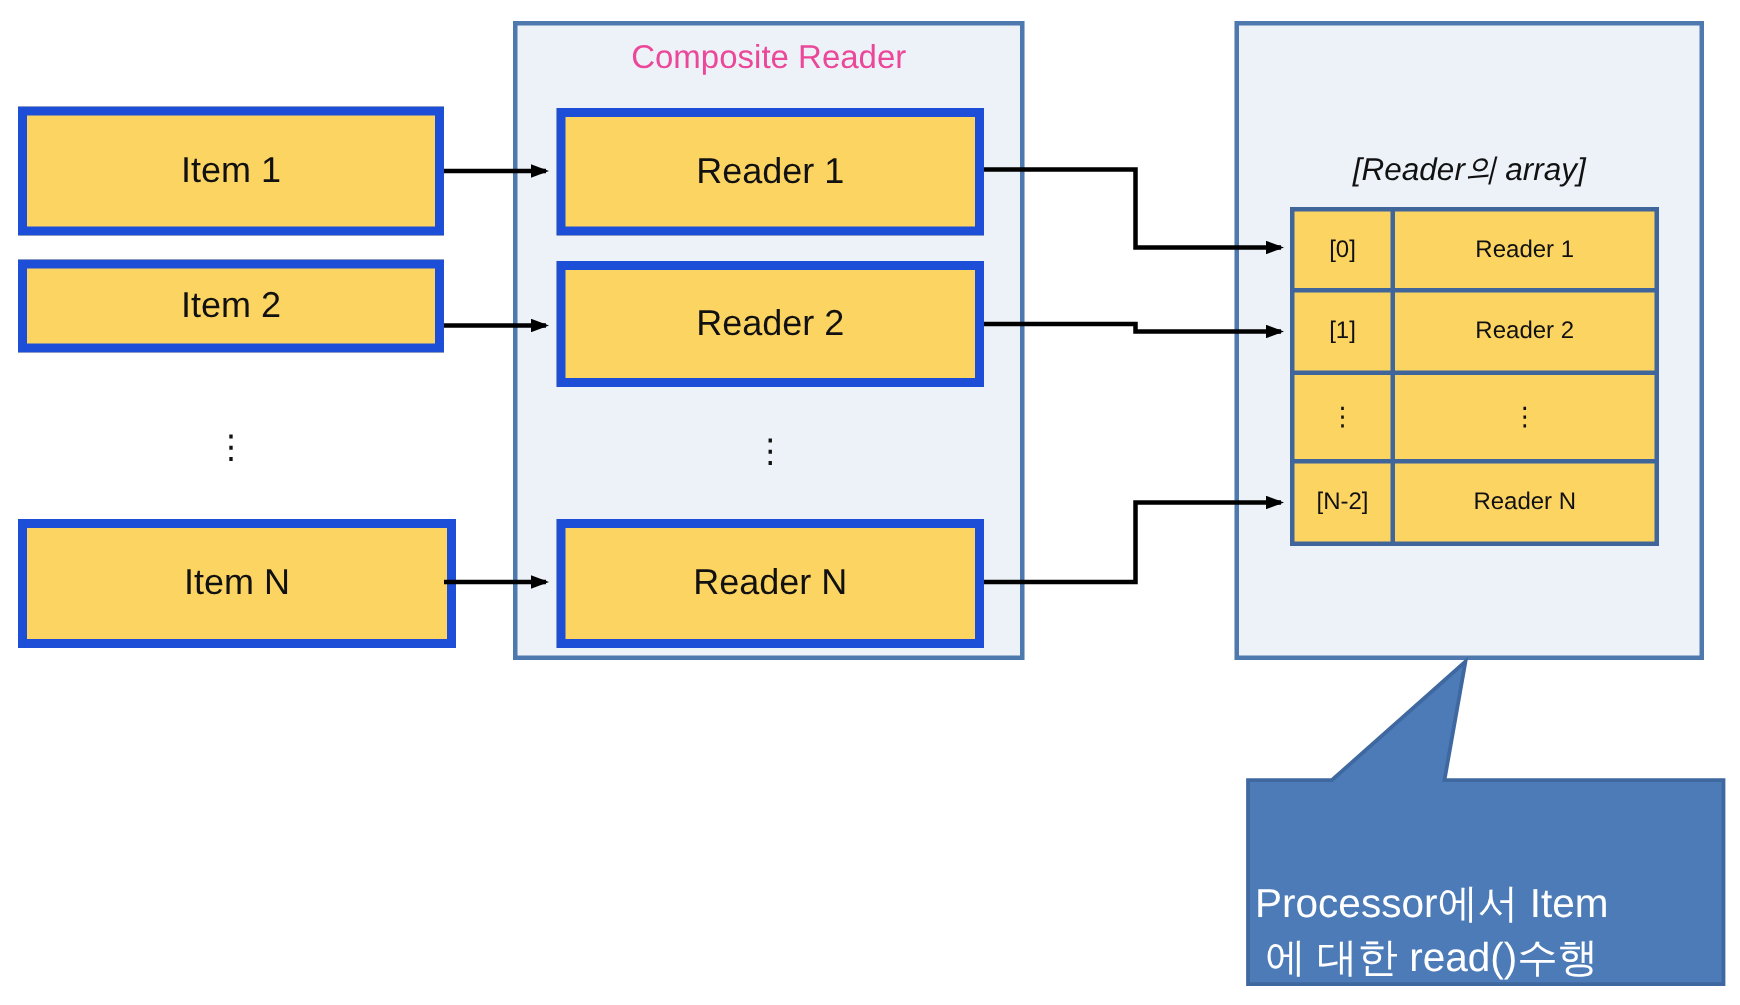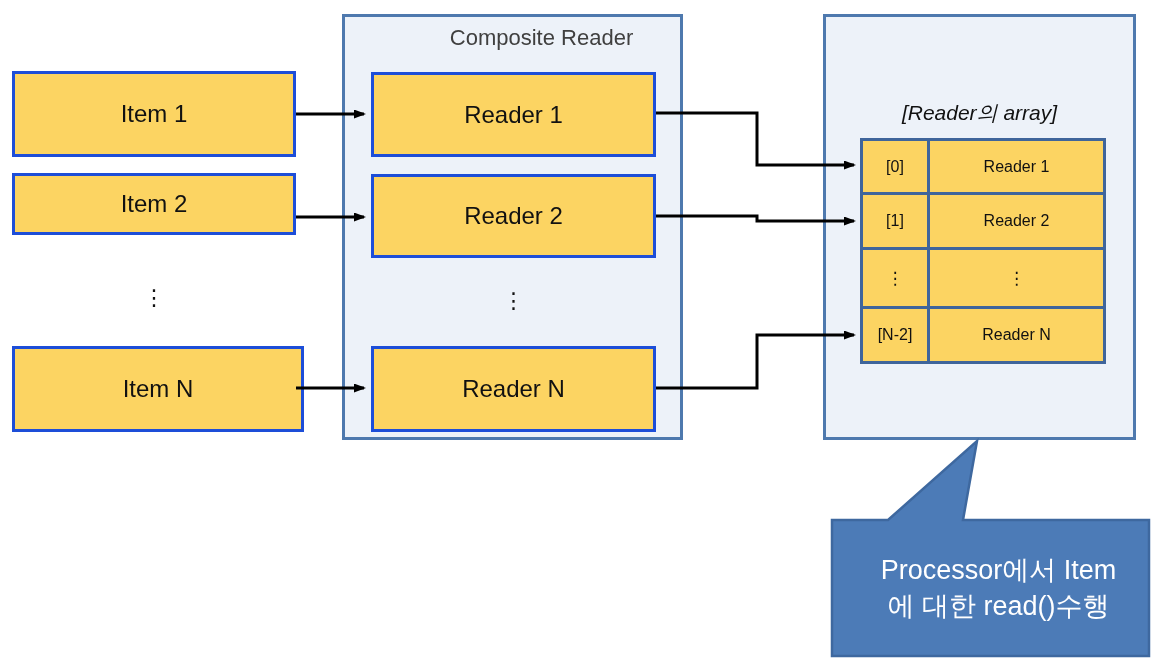--- a/index.html
+++ b/index.html
@@ -8,32 +8,32 @@
     background:#ffffff;
     font-family:"Liberation Sans","DejaVu Sans",sans-serif;
     position:relative;overflow:hidden;
     color:#111111;
   }
   .stage{position:absolute;left:0;top:0;width:1160px;height:670px;}
 
   
   .ybox{
     position:absolute;box-sizing:border-box;
-    background:#FCD462;border:3px solid #1d4ed8;
+    background:#FCD462;border:6px solid #1d4ed8;
     display:flex;align-items:center;justify-content:center;
     font-size:24px;color:#111111;z-index:2;
   }
 
   
   .container{
     position:absolute;box-sizing:border-box;
     background:#EDF2F9;border:3px solid #4E79AE;z-index:1;
   }
   .ctitle{
-    position:absolute;text-align:center;font-size:22px;color:#404040;z-index:2;margin-left:29px;
+    position:absolute;text-align:center;font-size:22px;color:#ec4899;z-index:2;
   }
   .array-label{
     position:absolute;text-align:center;font-size:21px;color:#111111;z-index:2;font-style:italic;
   }
 
   
   .dots{
     position:absolute;text-align:center;font-size:22px;color:#111111;
     z-index:2;line-height:1;
   }
@@ -49,22 +49,22 @@
     background:#FCD462;display:flex;align-items:center;justify-content:center;
     font-size:16px;color:#111111;
   }
   .acell.dotcell{font-size:17px;}
 
   
   svg.overlay{position:absolute;left:0;top:0;z-index:5;pointer-events:none;}
 
   
   .callout-text{
-    position:absolute;left:840px;top:520px;width:317px;height:136px;
-    display:flex;flex-direction:column;align-items:center;justify-content:center;
+    position:absolute;left:796px;top:520px;width:317px;height:136px;
+    display:flex;flex-direction:column;align-items:center;justify-content:flex-end;
     color:#ffffff;font-size:27px;line-height:36px;text-align:center;z-index:6;
   }
 </style>
 </head>
 <body>
 
 <div class="stage">
 
   <div class="ybox" style="left:12px;top:71px;width:284px;height:86px">
     <span>Item 1</span>

